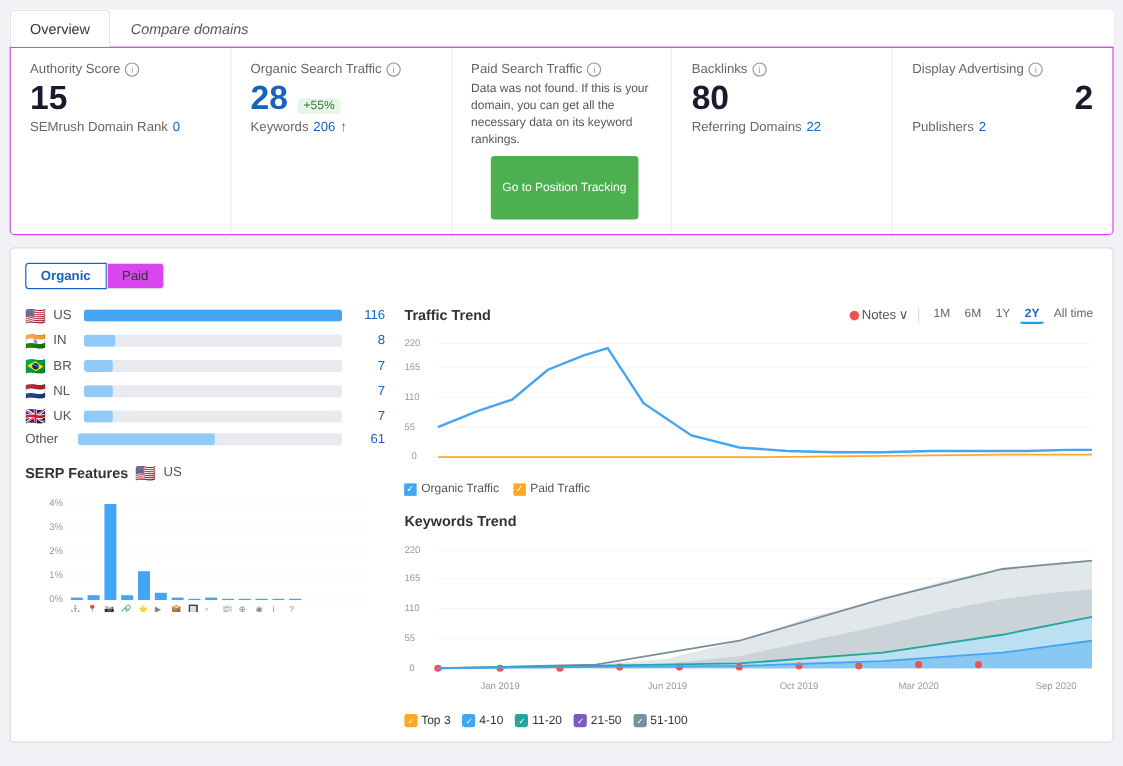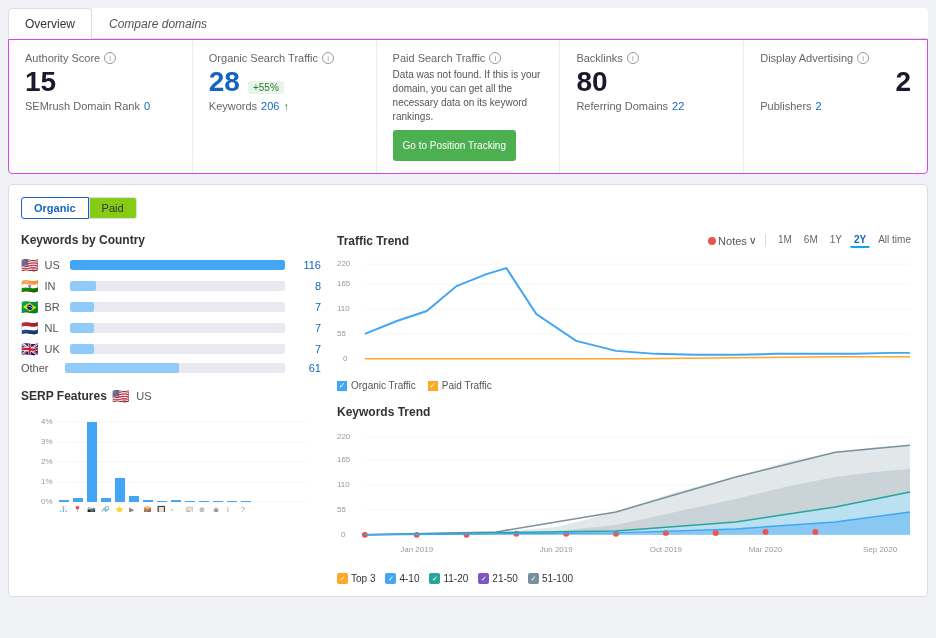--- a/index.html
+++ b/index.html
@@ -17,29 +17,29 @@
     .metrics-bar { background: #fff; border: 1px solid #d946ef; border-radius: 0 0 4px 4px; display: flex; margin-bottom: 10px; }
     .metric-item { flex: 1; padding: 12px 16px; border-right: 1px solid #eee; }
     .metric-item:last-child { border-right: none; text-align: right; }
     .metric-label { font-size: 11px; color: #666; margin-bottom: 4px; display: flex; align-items: center; gap: 4px; }
     .metric-value { font-size: 28px; font-weight: bold; color: #1a1a2e; line-height: 1; }
     .metric-value.blue { color: #1565c0; text-align: right; }
     .metric-sub { font-size: 11px; color: #666; margin-top: 4px; display: flex; align-items: center; gap: 4px; }
     .metric-sub span.val { color: #1565c0; }
     .badge-green { background: #e8f5e9; color: #2e7d32; padding: 1px 5px; border-radius: 3px; font-size: 10px; }
     .badge-up { color: #2e7d32; }
-    .go-btn { background: #4caf50; color: #fff; border: none; border-radius: 3px; padding: 10px 10px; font-size: 10px; cursor: pointer; margin-top: 6px; white-space: nowrap; }
+    .go-btn { background: #4caf50; color: #fff; border: none; border-radius: 3px; padding: 21px 10px; font-size: 10px; cursor: pointer; margin-top: 6px; white-space: nowrap; margin-left: 16px; }
     .info-icon { width: 12px; height: 12px; border-radius: 50%; border: 1px solid #999; display: inline-flex; align-items: center; justify-content: center; font-size: 8px; color: #999; cursor: help; }
 
     
     .main-content { background: #fff; border: 1px solid #ddd; border-radius: 4px; padding: 12px; }
     
     
     .filter-tabs { display: flex; gap: 0; margin-bottom: 14px; }
-    .filter-tab { padding: 4px 12px; border: 1px solid #ddd; font-size: 11px; cursor: pointer; background: #84cc16; }
+    .filter-tab { padding: 4px 12px; border: 1px solid #ddd; font-size: 11px; cursor: pointer; background: #d946ef; }
     .filter-tab.active { background: #fff; border-color: #1565c0; color: #1565c0; font-weight: bold; }
     .filter-tab:first-child { border-radius: 3px 0 0 3px; }
     .filter-tab:last-child { border-radius: 0 3px 3px 0; }
     
     .two-col { display: flex; gap: 16px; }
     .left-col { width: 300px; flex-shrink: 0; }
     .right-col { flex: 1; }
     
     
     .section-title { font-size: 12px; font-weight: bold; margin-bottom: 10px; color: #333; }
@@ -160,21 +160,20 @@
 
     <div class="filter-tabs">
       <div class="filter-tab active">Organic</div>
       <div class="filter-tab">Paid</div>
     </div>
 
     <div class="two-col">
 
       <div class="left-col">
 
-        <div class="section-title">Keywords by Country</div>
 
         <div>
 
           <div class="country-row">
             <span style="font-size:14px;">🇺🇸</span>
             <span class="country-code">US</span>
             <div class="bar-container">
               <div class="bar-fill dark" style="width:100%;"></div>
             </div>
             <span class="country-count">116</span>

